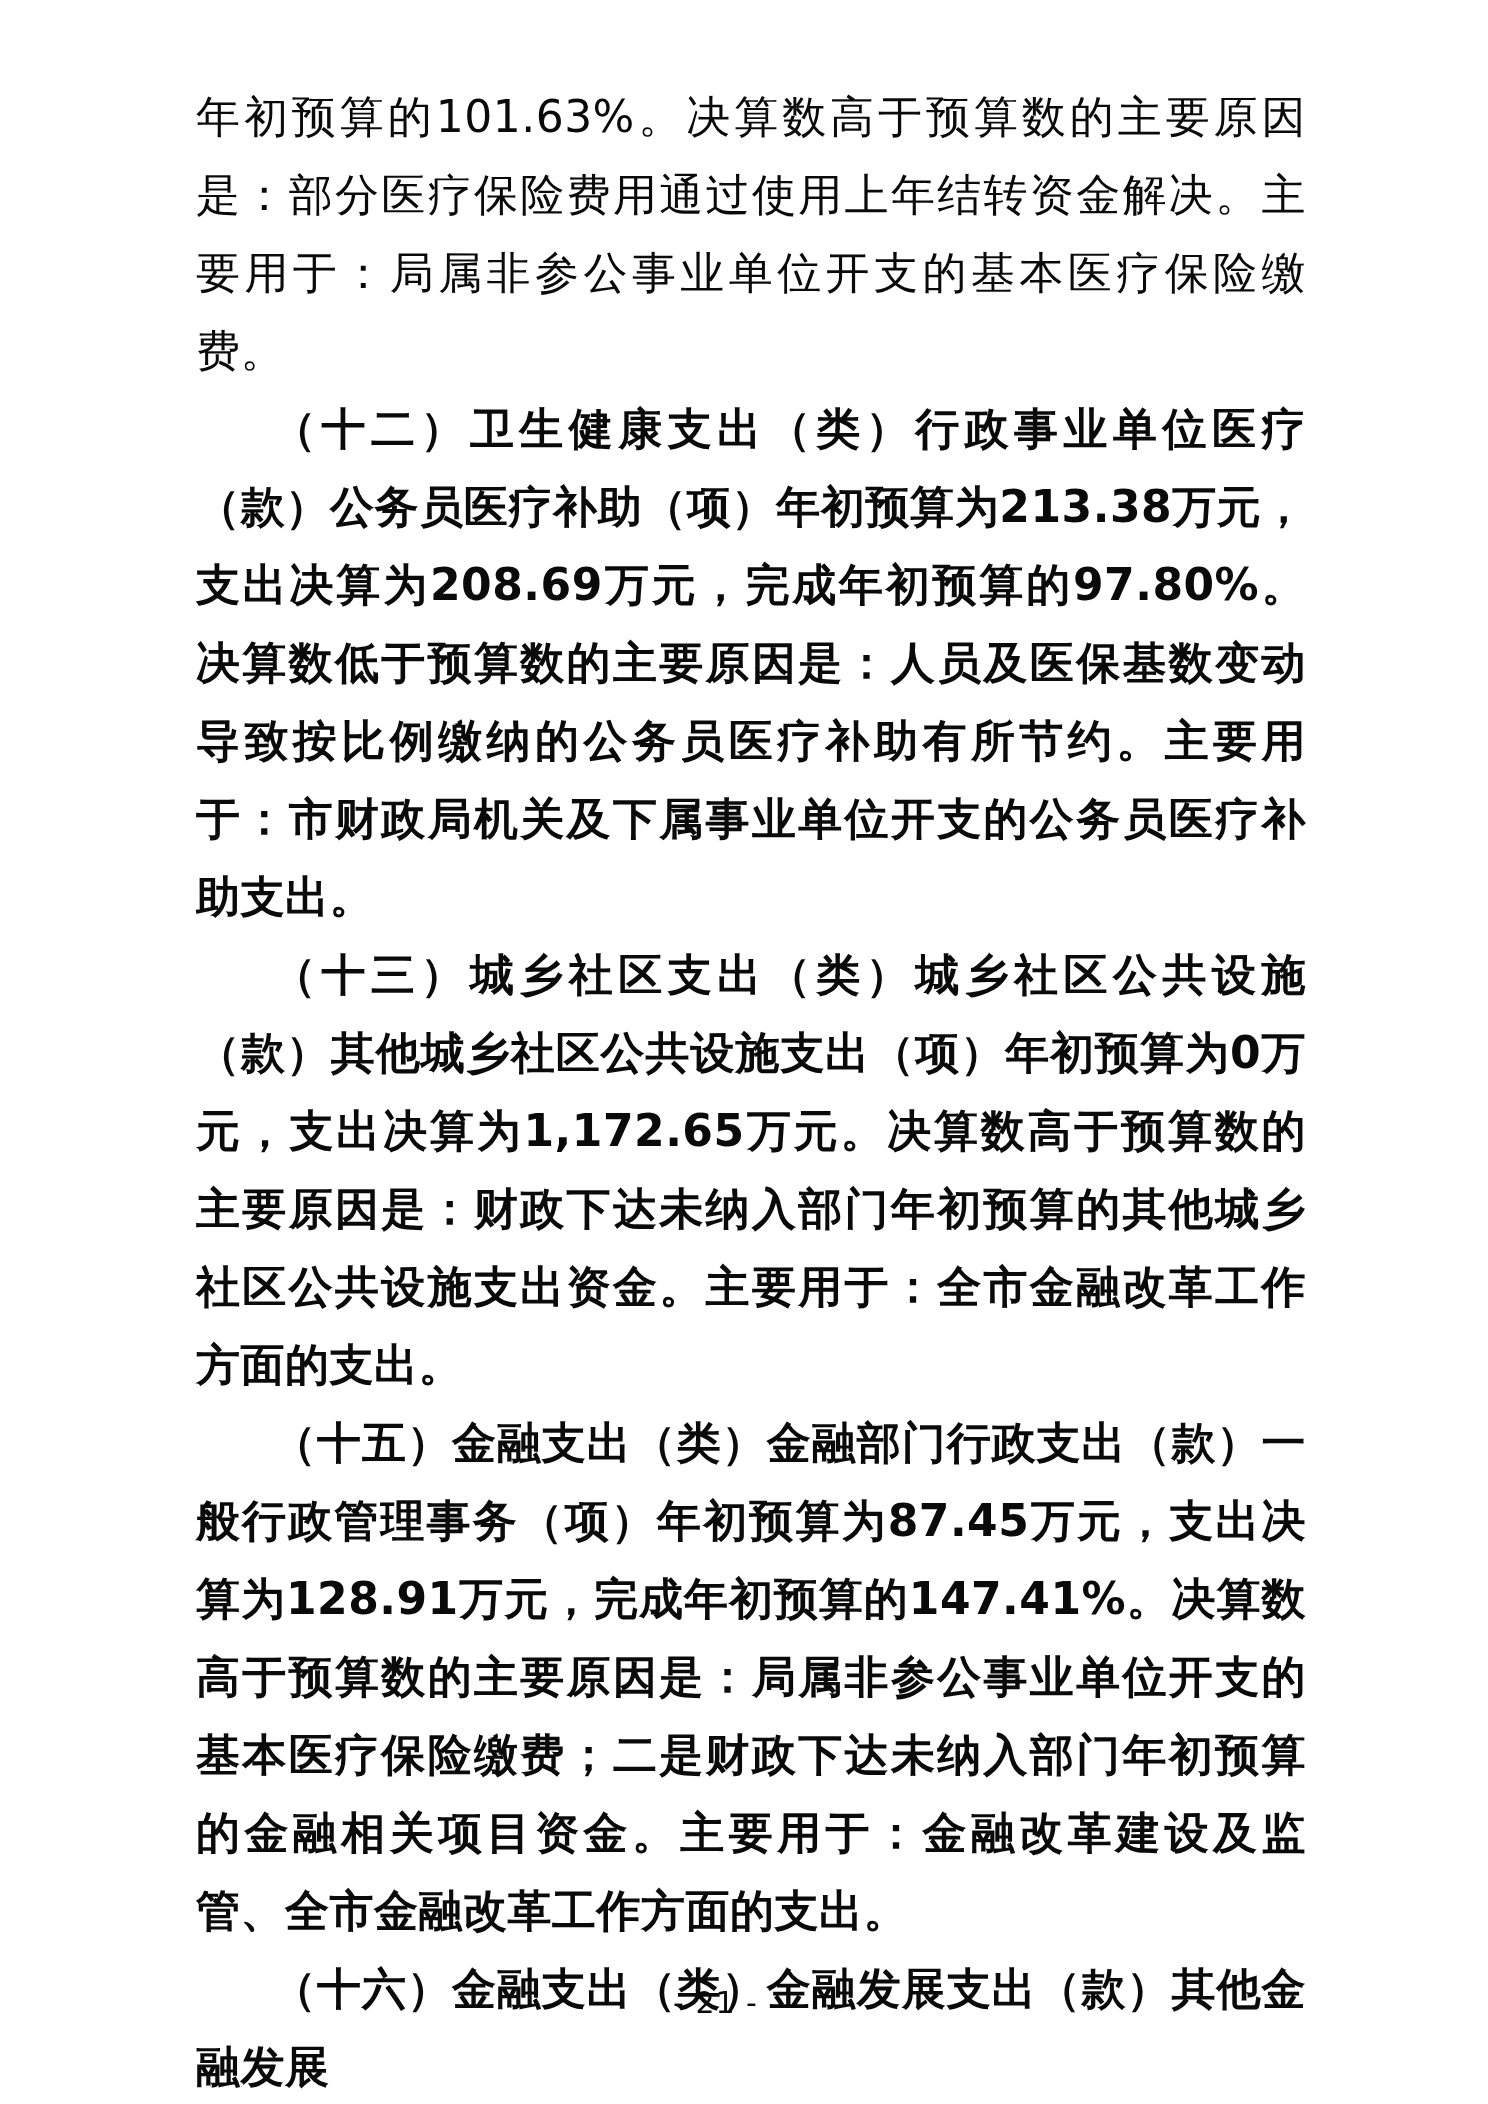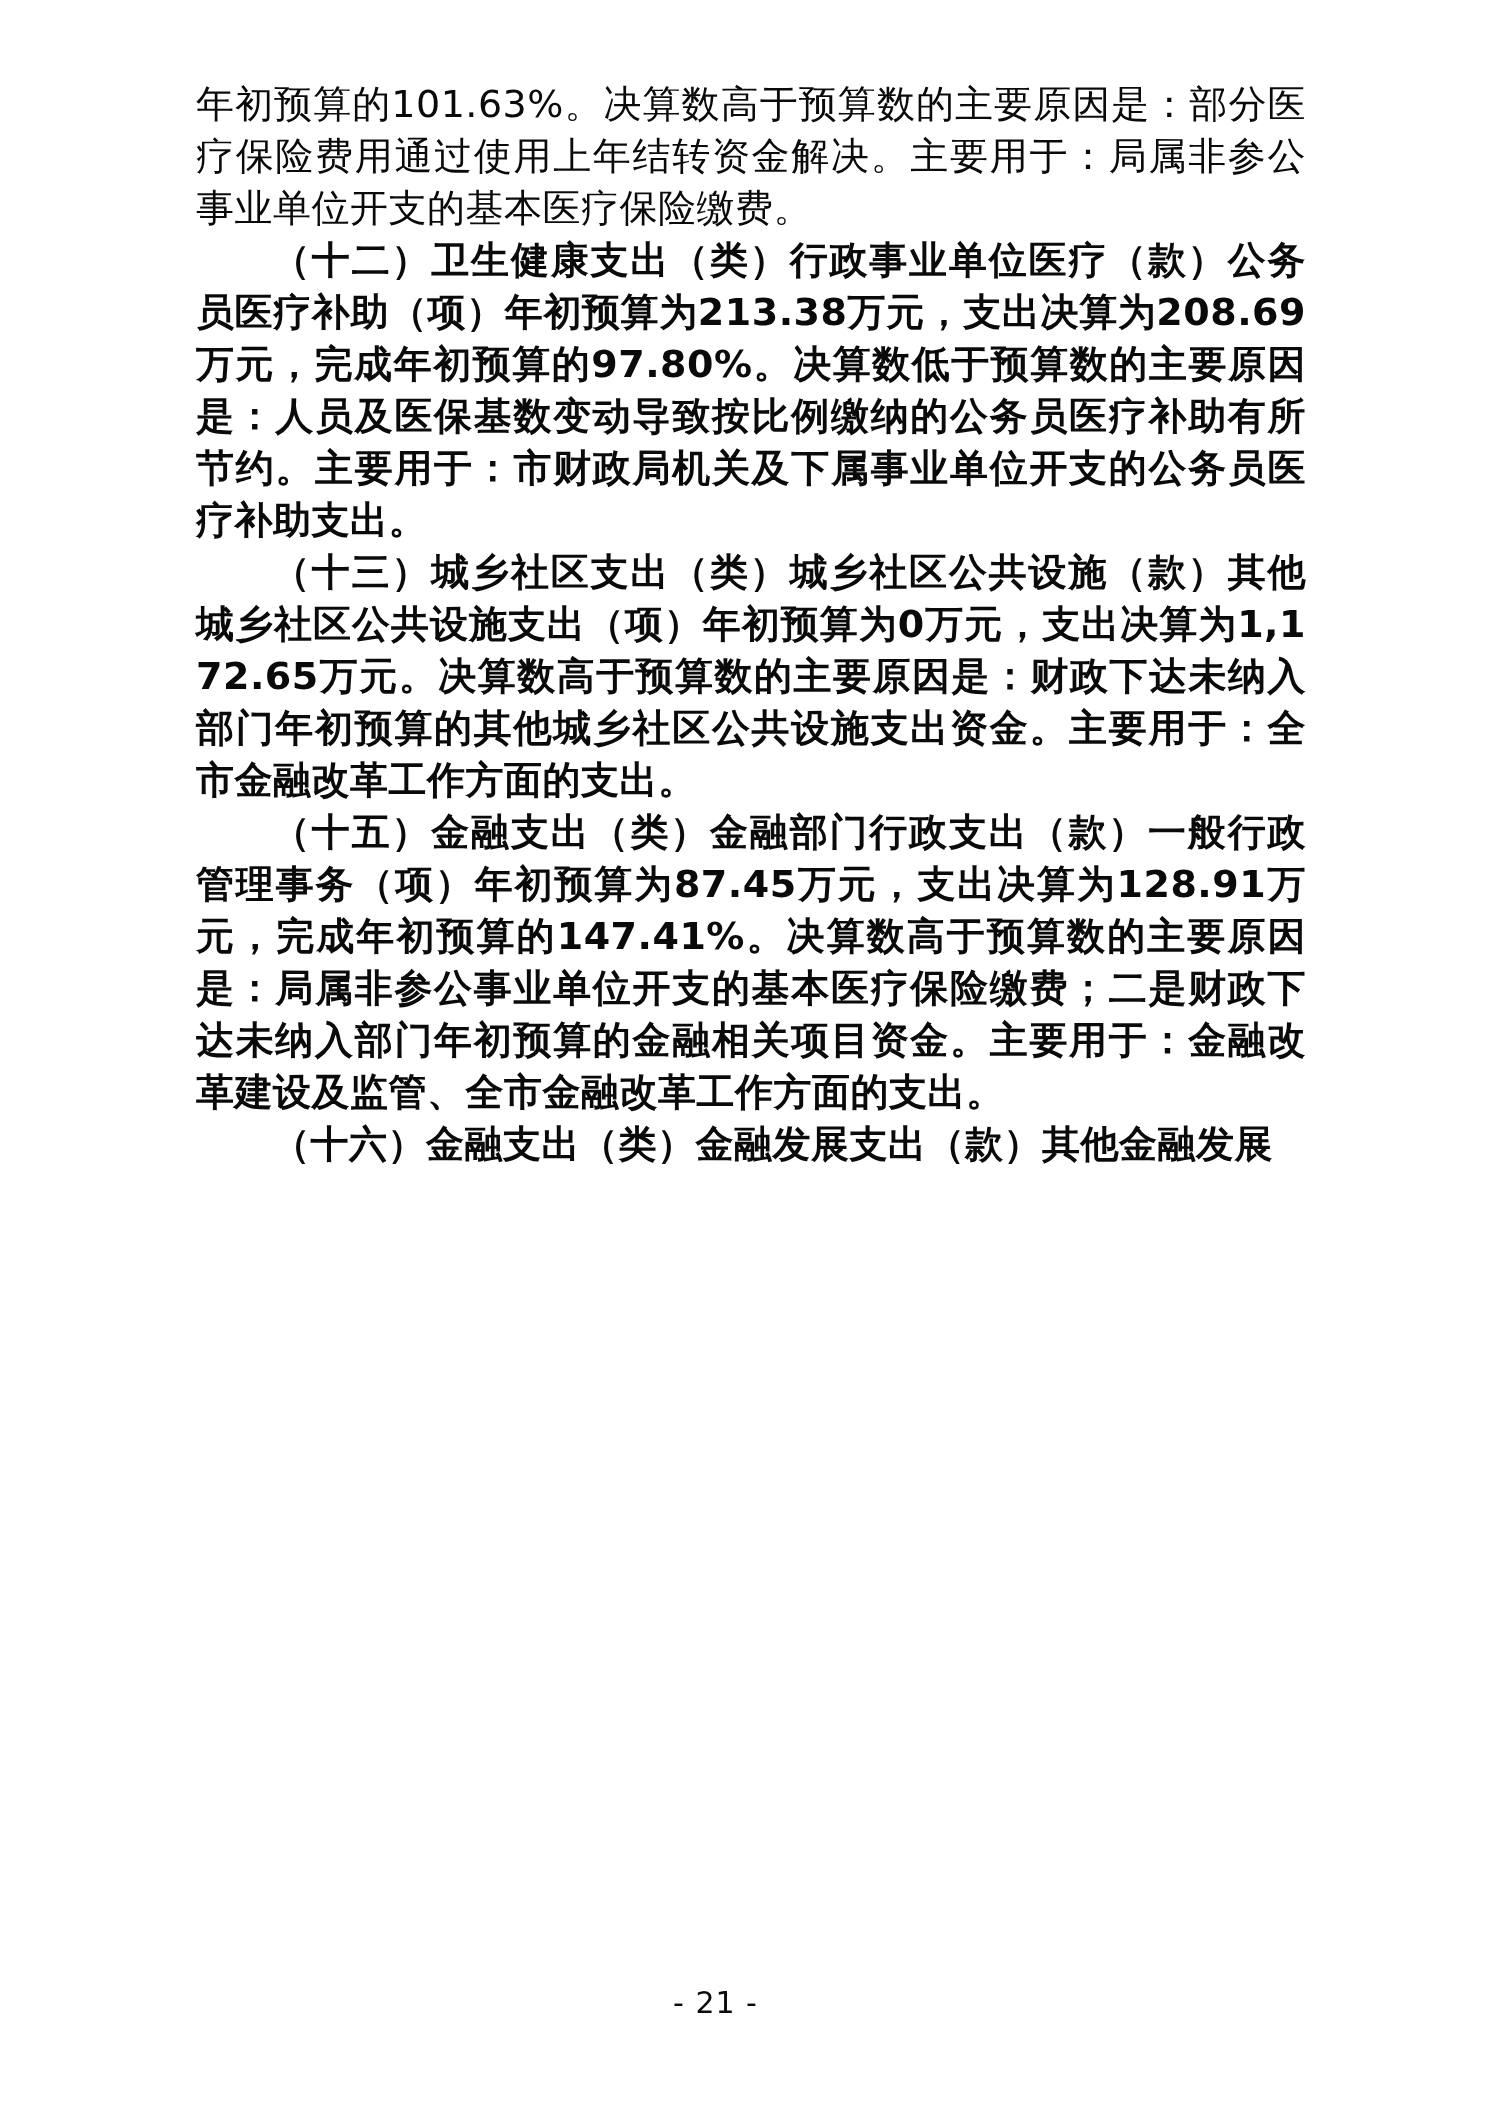--- a/index.html
+++ b/index.html
@@ -16,22 +16,22 @@
     overflow: hidden;
     font-family: "DejaVu Sans", "Liberation Sans", sans-serif;
   }
   .content {
     position: absolute;
     left: 196px;
     top: 78px;
     width: 1110px;
   }
   .para {
-    font-size: 38px;
-    line-height: 52px;
+    font-size: 44px;
+    line-height: 78px;
     color: #0a0a0a;
     text-align: justify;
     text-justify: inter-character;
     letter-spacing: 0.5px;
     margin: 0 0 0 0;
     word-break: break-all;
   }
   .para.indent {
     text-indent: 76px;
     font-weight: bold;

